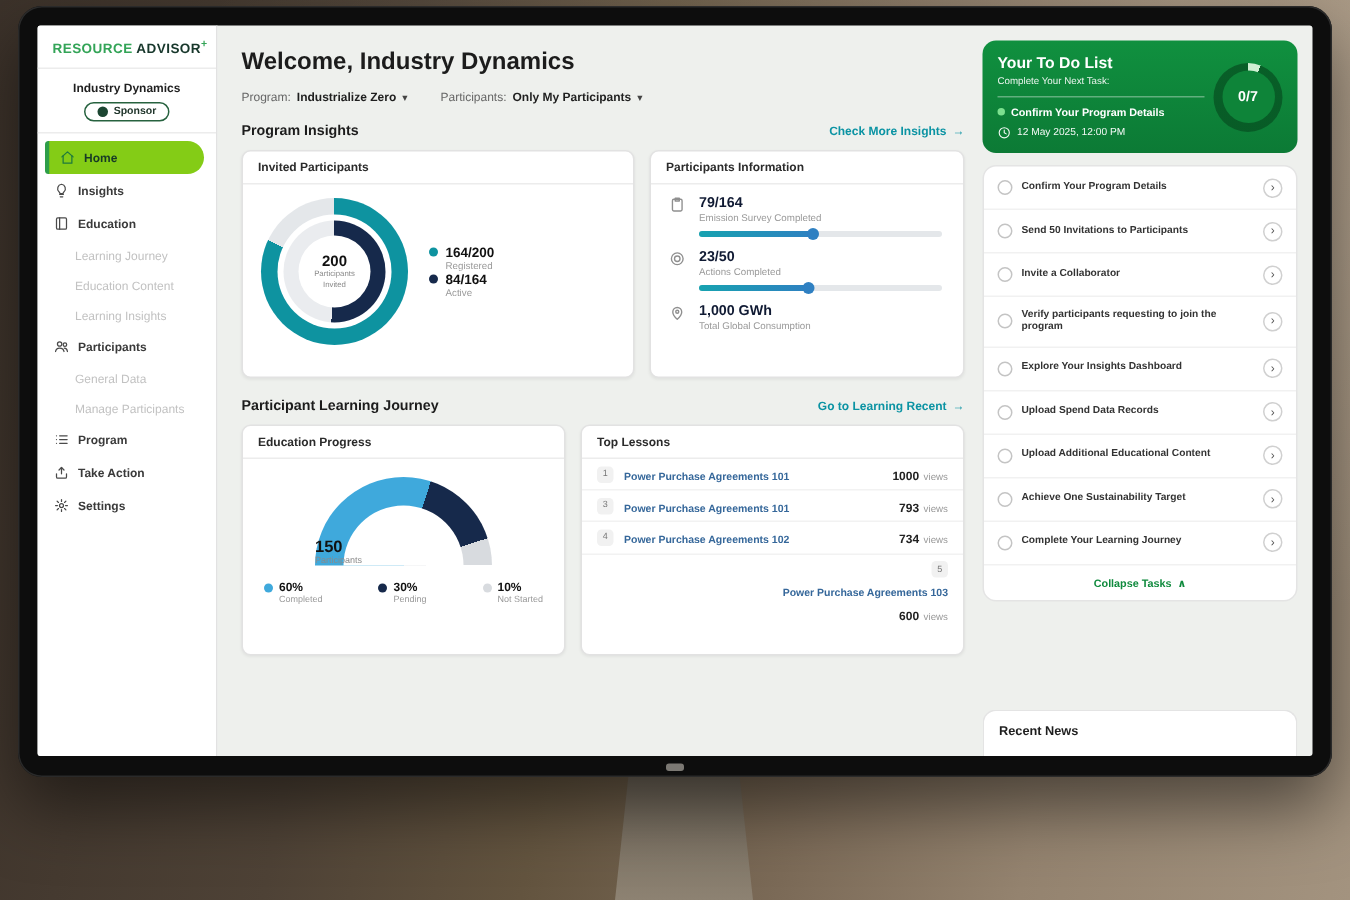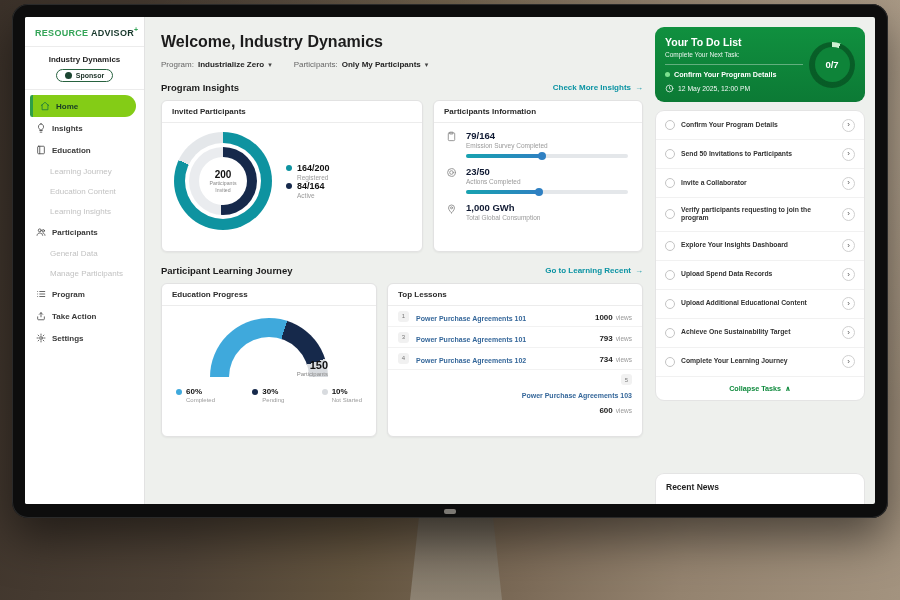--- a/index.html
+++ b/index.html
@@ -97,21 +97,21 @@
   .card-gauge{ width:216px; height:154px; }
   .gauge-wrap{ padding:12px 0 2px; display:flex; justify-content:center; }
   .gauge{ position:relative; width:118px; height:59px; overflow:hidden; }
   .gauge-c{ position:absolute; left:0; top:0; width:118px; height:118px; border-radius:50%;
     background:conic-gradient(from 270deg,
       #3FA9DC 0 var(--s1,30%),
       #16294B var(--s1,30%) var(--s2,45%),
       #D8DBDF var(--s2,45%) var(--s3,50%),
       transparent var(--s3,50%)); }
   .gauge-hole{ position:absolute; left:19px; top:19px; width:80px; height:80px; border-radius:50%; background:#fff; }
-  .gauge-text{ position:absolute; left:16px; right:0; bottom:0; text-align:right; }
+  .gauge-text{ position:absolute; left:0; right:0; bottom:0; text-align:left; }
   .gauge-val{ font-size:11px; font-weight:bold; color:#111; }
   .gauge-lab{ font-size:6px; color:#8a8a8a; }
   .gauge-legend{ display:flex; justify-content:space-between; padding:8px 14px 0; }
   .gl-item{ display:flex; gap:4px; align-items:flex-start;}
   .gl-dot{ width:6px; height:6px; border-radius:50%; margin-top:2px;}
   .gl-pct{ font-size:8px; font-weight:bold; color:#111;}
   .gl-lab{ font-size:6px; color:#9a9a9a; margin-top:1px;}
   
   .card-lessons{ flex:1; height:154px; }
   .lesson{ display:flex; align-items:flex-end; gap:7px; padding:4.6px 10px; border-bottom:1px solid #F2F2F2; }

